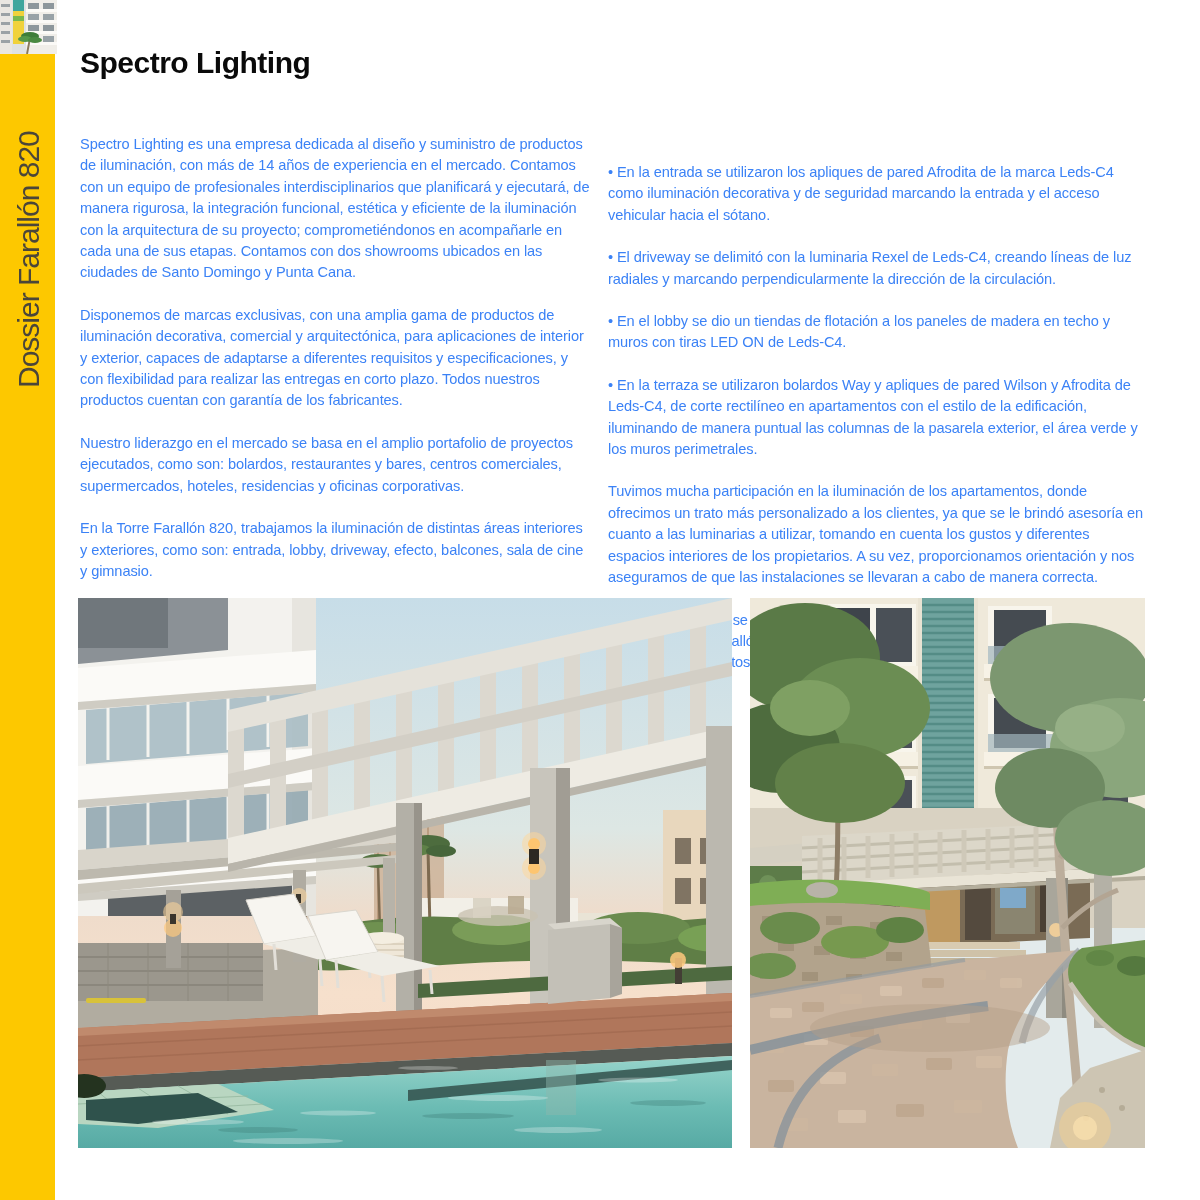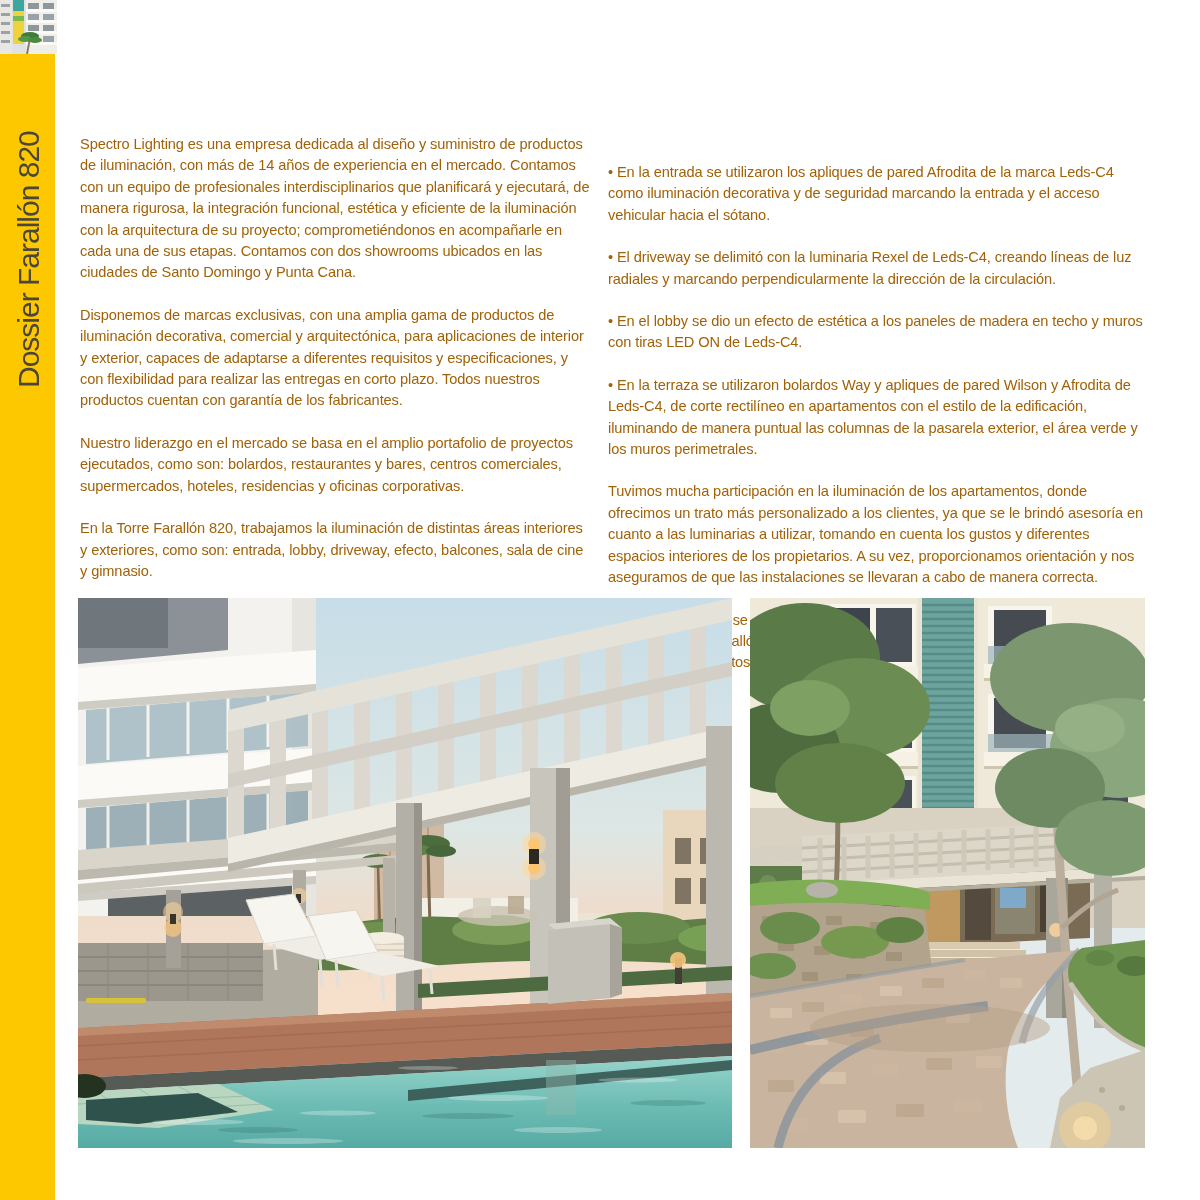--- a/index.html
+++ b/index.html
@@ -14,21 +14,21 @@
     position:absolute;left:12px;top:334px;
     transform:rotate(-90deg);transform-origin:0 0;
     white-space:nowrap;
     font-size:30px;font-weight:200;letter-spacing:-1px;
     color:#4b4639;line-height:34px;
   }
   .title{
     position:absolute;left:80px;top:46px;margin:0;
     font-size:30px;font-weight:700;color:#0a0a0a;letter-spacing:-0.5px;
   }
-  .col{position:absolute;top:134px;font-size:14.6px;line-height:21.4px;color:#a16207;letter-spacing:-0.1px;}
+  .col{position:absolute;top:134px;font-size:14.6px;line-height:21.4px;color:#3b82f6;letter-spacing:-0.1px;}
   .col-left{left:80px;width:512px;}
   .col-right{left:608px;width:536px;margin-top:28px;}
   .col p{margin:0 0 21px 0;}
   .photo{position:absolute;top:598px;height:550px;}
   .photo svg{display:block;width:100%;height:100%;}
   .photo-left{left:78px;width:654px;}
   .photo-right{left:750px;width:395px;}
 </style>
 </head>
 <body>
@@ -64,32 +64,33 @@
       <ellipse cx="30" cy="36" rx="9" ry="4" fill="#3e7d3a"></ellipse>
       <ellipse cx="25" cy="39" rx="7" ry="3" fill="#55974a"></ellipse>
       <ellipse cx="35" cy="40" rx="7" ry="3" fill="#4a8a42"></ellipse>
     </svg>
   </div>
 
   <div class="sidebar">
     <span class="sidebar-label">Dossier Farallón 820</span>
   </div>
 
+  <h1 class="title">Spectro Lighting</h1>
 
   <div class="col col-left">
     <p>Spectro Lighting es una empresa dedicada al diseño y suministro de productos de iluminación, con más de 14 años de experiencia en el mercado. Contamos con un equipo de profesionales interdisciplinarios que planificará y ejecutará, de manera rigurosa, la integración funcional, estética y eficiente de la iluminación con la arquitectura de su proyecto; comprometiéndonos en acompañarle en cada una de sus etapas. Contamos con dos showrooms ubicados en las ciudades de Santo Domingo y Punta Cana.</p>
     <p>Disponemos de marcas exclusivas, con una amplia gama de productos de iluminación decorativa, comercial y arquitectónica, para aplicaciones de interior y exterior, capaces de adaptarse a diferentes requisitos y especificaciones, y con flexibilidad para realizar las entregas en corto plazo. Todos nuestros productos cuentan con garantía de los fabricantes.</p>
     <p>Nuestro liderazgo en el mercado se basa en el amplio portafolio de proyectos ejecutados, como son: bolardos, restaurantes y bares, centros comerciales, supermercados, hoteles, residencias y oficinas corporativas.</p>
     <p>En la Torre Farallón 820, trabajamos la iluminación de distintas áreas interiores y exteriores, como son: entrada, lobby, driveway, efecto, balcones, sala de cine y gimnasio.</p>
   </div>
 
   <div class="col col-right">
     <p>• En la entrada se utilizaron los apliques de pared Afrodita de la marca Leds-C4 como iluminación decorativa y de seguridad marcando la entrada y el acceso vehicular hacia el sótano.</p>
     <p>• El driveway se delimitó con la luminaria Rexel de Leds-C4, creando líneas de luz radiales y marcando perpendicularmente la dirección de la circulación.</p>
-    <p>• En el lobby se dio un efecto de estética a los paneles de madera en techo y muros con tiras LED ON de Leds-C4.</p>
+    <p>• En el lobby se dio un tiendas de flotación a los paneles de madera en techo y muros con tiras LED ON de Leds-C4.</p>
     <p>• En la terraza se utilizaron bolardos Way y apliques de pared Wilson y Afrodita de Leds-C4, de corte rectilíneo en apartamentos con el estilo de la edificación, iluminando de manera puntual las columnas de la pasarela exterior, el área verde y los muros perimetrales.</p>
     <p>Tuvimos mucha participación en la iluminación de los apartamentos, donde ofrecimos un trato más personalizado a los clientes, ya que se le brindó asesoría en cuanto a las luminarias a utilizar, tomando en cuenta los gustos y diferentes espacios interiores de los propietarios. A su vez, proporcionamos orientación y nos aseguramos de que las instalaciones se llevaran a cabo de manera correcta.</p>
     <p>Para este proyecto se utilizaron luminarias de las marcas Leds-C4 y Delta Light. Gracias a Torre Farallón 820 y sus propietarios por confiar en la calidad y garantía de nuestros productos y servicios para la iluminación de su proyecto.</p>
   </div>
 
   <div class="photo photo-left">
     <svg viewBox="0 0 654 550" preserveAspectRatio="none">
       <defs>
         <linearGradient id="sky1" x1="0" y1="0" x2="0" y2="1">
           <stop offset="0" stop-color="#c7dde8"></stop>

